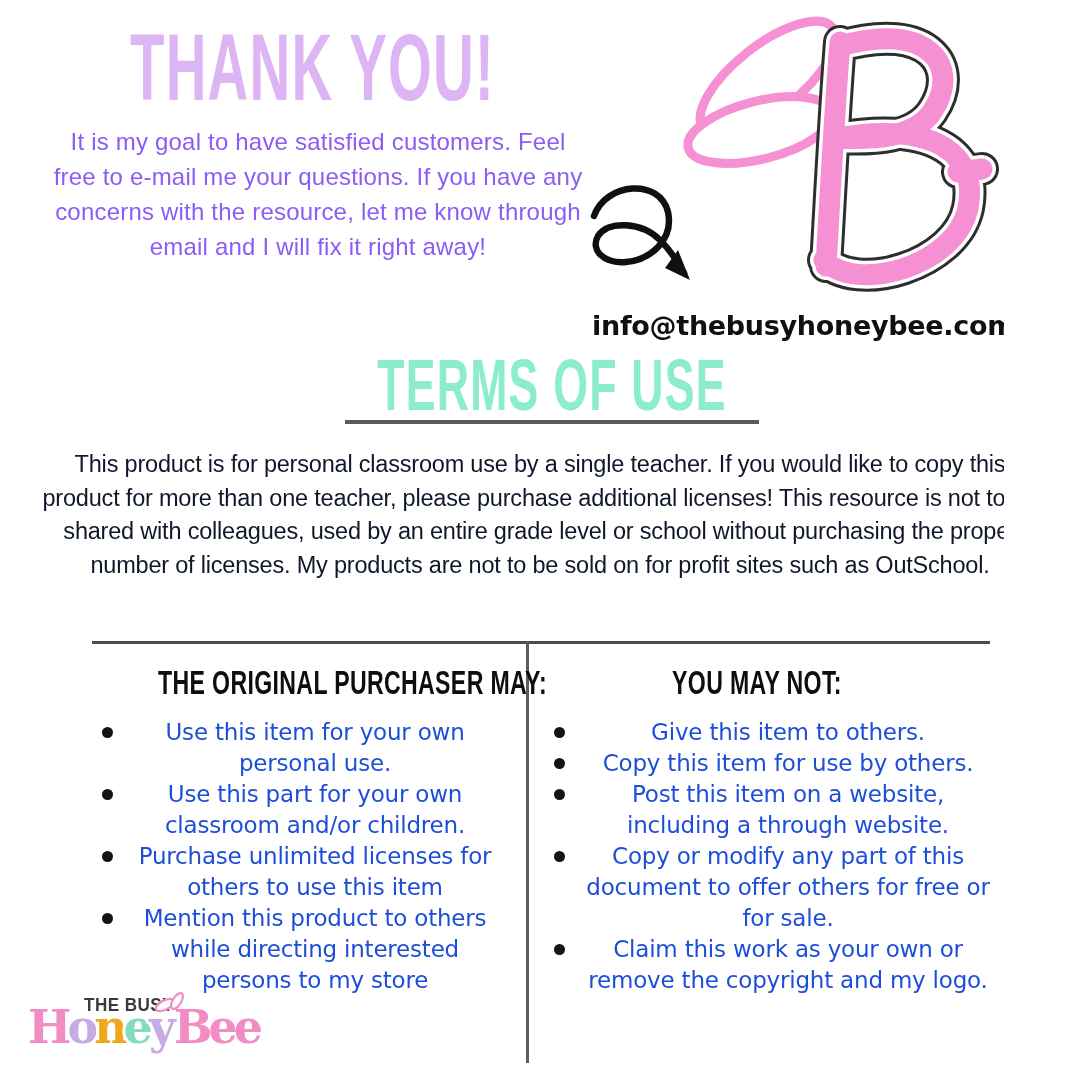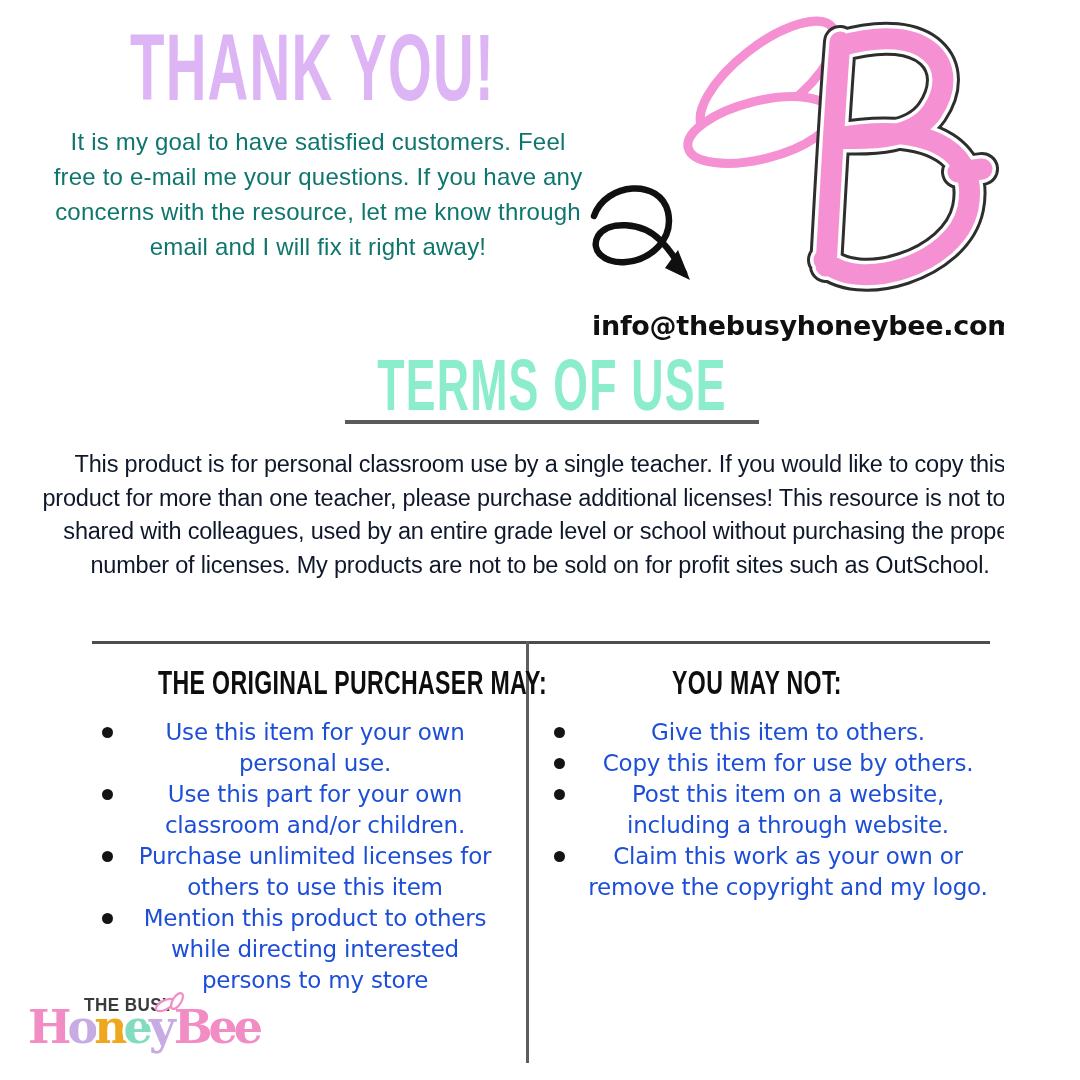--- a/index.html
+++ b/index.html
@@ -11,21 +11,21 @@
   
   .thank-title{
     position:absolute;left:10px;top:14px;width:600px;margin:0;
     text-align:center;font-size:94px;font-weight:800;letter-spacing:2px;
     color:var(--thank-you-purple);
     transform:scaleX(0.60);transform-origin:50% 0;
     white-space:nowrap;
   }
   .thank-text{
     position:absolute;left:48px;top:124px;width:540px;margin:0;
-    text-align:center;font-size:24px;line-height:35px;color:#0f766e;
+    text-align:center;font-size:24px;line-height:35px;color:#8b5cf6;
     letter-spacing:0.2px;
   }
 
   
   .arrow{position:absolute;left:586px;top:178px;width:112px;height:118px;}
 
   
   .beelogo{position:absolute;left:668px;top:8px;width:392px;height:300px;}
 
   
@@ -163,20 +163,24 @@
     <li>
       <span class="dot"></span>
       <span class="li-text">Copy this item for use by others.</span>
     </li>
     <li>
       <span class="dot"></span>
       <span class="li-text">Post this item on a website, including a through website.</span>
     </li>
     <li>
       <span class="dot"></span>
+      <span class="li-text">Copy or modify any part of this document to offer others for free or for sale.</span>
+    </li>
+    <li>
+      <span class="dot"></span>
       <span class="li-text">Claim this work as your own or remove the copyright and my logo.</span>
     </li>
   </ul>
 
   <div class="brand">
     <div class="brand-top">THE BUSY</div>
     <div class="brand-script">
       <span class="lp">H</span><span class="ll">o</span><span class="lg">n</span><span class="lm">e</span><span class="ll">y</span><span class="lp bee">Bee</span>
       <svg class="miniwings" viewBox="0 0 34 24" aria-hidden="true">
         <ellipse cx="11" cy="14" rx="10" ry="4.5" transform="rotate(-28 11 14)" fill="#ffffff" style="stroke:var(--logo-pink)" stroke-width="2.2"></ellipse>

